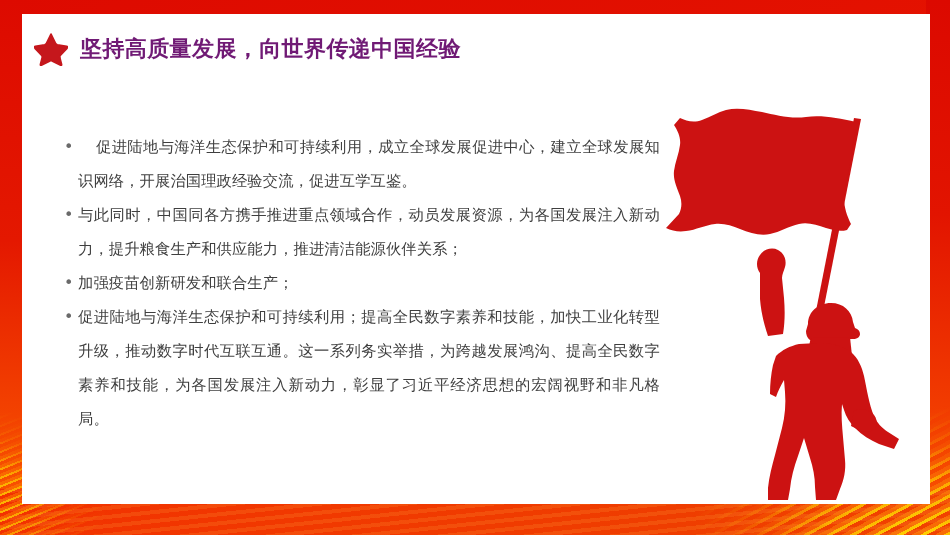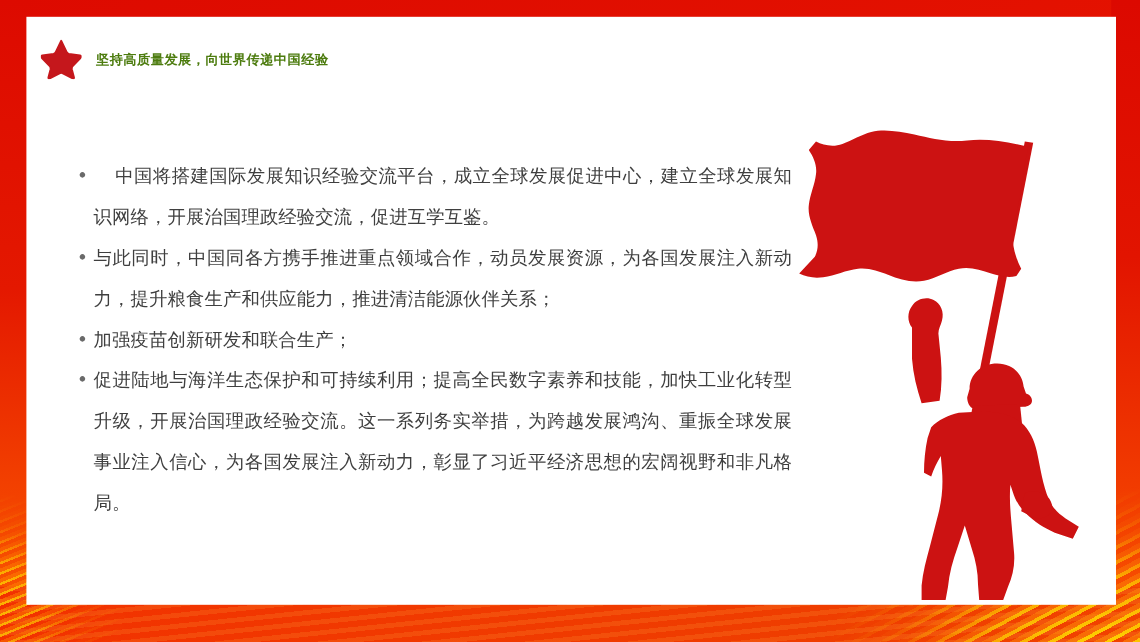--- a/index.html
+++ b/index.html
@@ -113,23 +113,23 @@
     align-items: center;
     gap: 12px;
   }
   .star-icon {
     width: 34px;
     height: 34px;
     flex: 0 0 34px;
     display: block;
   }
   .header-title {
-    font-size: 11px;
+    font-size: 22px;
     font-weight: bold;
-    color: #4d7c0f;
+    color: #701a75;
     letter-spacing: 0.4px;
     white-space: nowrap;
     line-height: 1;
   }
 
   
   .body-list {
     position: absolute;
     left: 38px;
     top: 116px;
@@ -193,36 +193,36 @@
       <svg class="star-icon" viewBox="0 0 100 100" aria-hidden="true">
         <path d="M50 6 L63 33 Q65 37 69 38 L96 42 Q101 43 97 48 L78 68 Q75 71 76 76 L81 95 Q82 100 77 97 L53 85 Q50 83 47 85 L23 97 Q18 100 19 95 L24 76 Q25 71 22 68 L3 48 Q-1 43 4 42 L31 38 Q35 37 37 33 Z" fill="#c5171c" stroke="#c5171c" stroke-width="5" stroke-linejoin="round"></path>
       </svg>
       <div class="header-title">坚持高质量发展，向世界传递中国经验</div>
     </div>
 
     <div class="body-list">
 
       <div class="bullet-item">
         <div class="bullet-dot">•</div>
-        <div class="bullet-text indented">中国将搭建国际发展知识经验交流平台，成立全球发展促进中心，建立全球发展知识网络，开展治国理政经验交流，促进互学互鉴。</div>
+        <div class="bullet-text indented">促进陆地与海洋生态保护和可持续利用，成立全球发展促进中心，建立全球发展知识网络，开展治国理政经验交流，促进互学互鉴。</div>
       </div>
 
       <div class="bullet-item">
         <div class="bullet-dot">•</div>
         <div class="bullet-text">与此同时，中国同各方携手推进重点领域合作，动员发展资源，为各国发展注入新动力，提升粮食生产和供应能力，推进清洁能源伙伴关系；</div>
       </div>
 
       <div class="bullet-item">
         <div class="bullet-dot">•</div>
         <div class="bullet-text">加强疫苗创新研发和联合生产；</div>
       </div>
 
       <div class="bullet-item">
         <div class="bullet-dot">•</div>
-        <div class="bullet-text">促进陆地与海洋生态保护和可持续利用；提高全民数字素养和技能，加快工业化转型升级，开展治国理政经验交流。这一系列务实举措，为跨越发展鸿沟、重振全球发展事业注入信心，为各国发展注入新动力，彰显了习近平经济思想的宏阔视野和非凡格局。</div>
+        <div class="bullet-text">促进陆地与海洋生态保护和可持续利用；提高全民数字素养和技能，加快工业化转型升级，推动数字时代互联互通。这一系列务实举措，为跨越发展鸿沟、提高全民数字素养和技能，为各国发展注入新动力，彰显了习近平经济思想的宏阔视野和非凡格局。</div>
       </div>
 
     </div>
 
     <div class="illustration">
       <svg viewBox="0 0 280 412" xmlns="http://www.w3.org/2000/svg" aria-hidden="true">
         <g fill="#cc1212">
 
           <path d="M196 30 L203 31 L150 300 L143 299 Z"></path>
           <path d="M139 296 L151 294 L154 305 L137 307 Z"></path>

